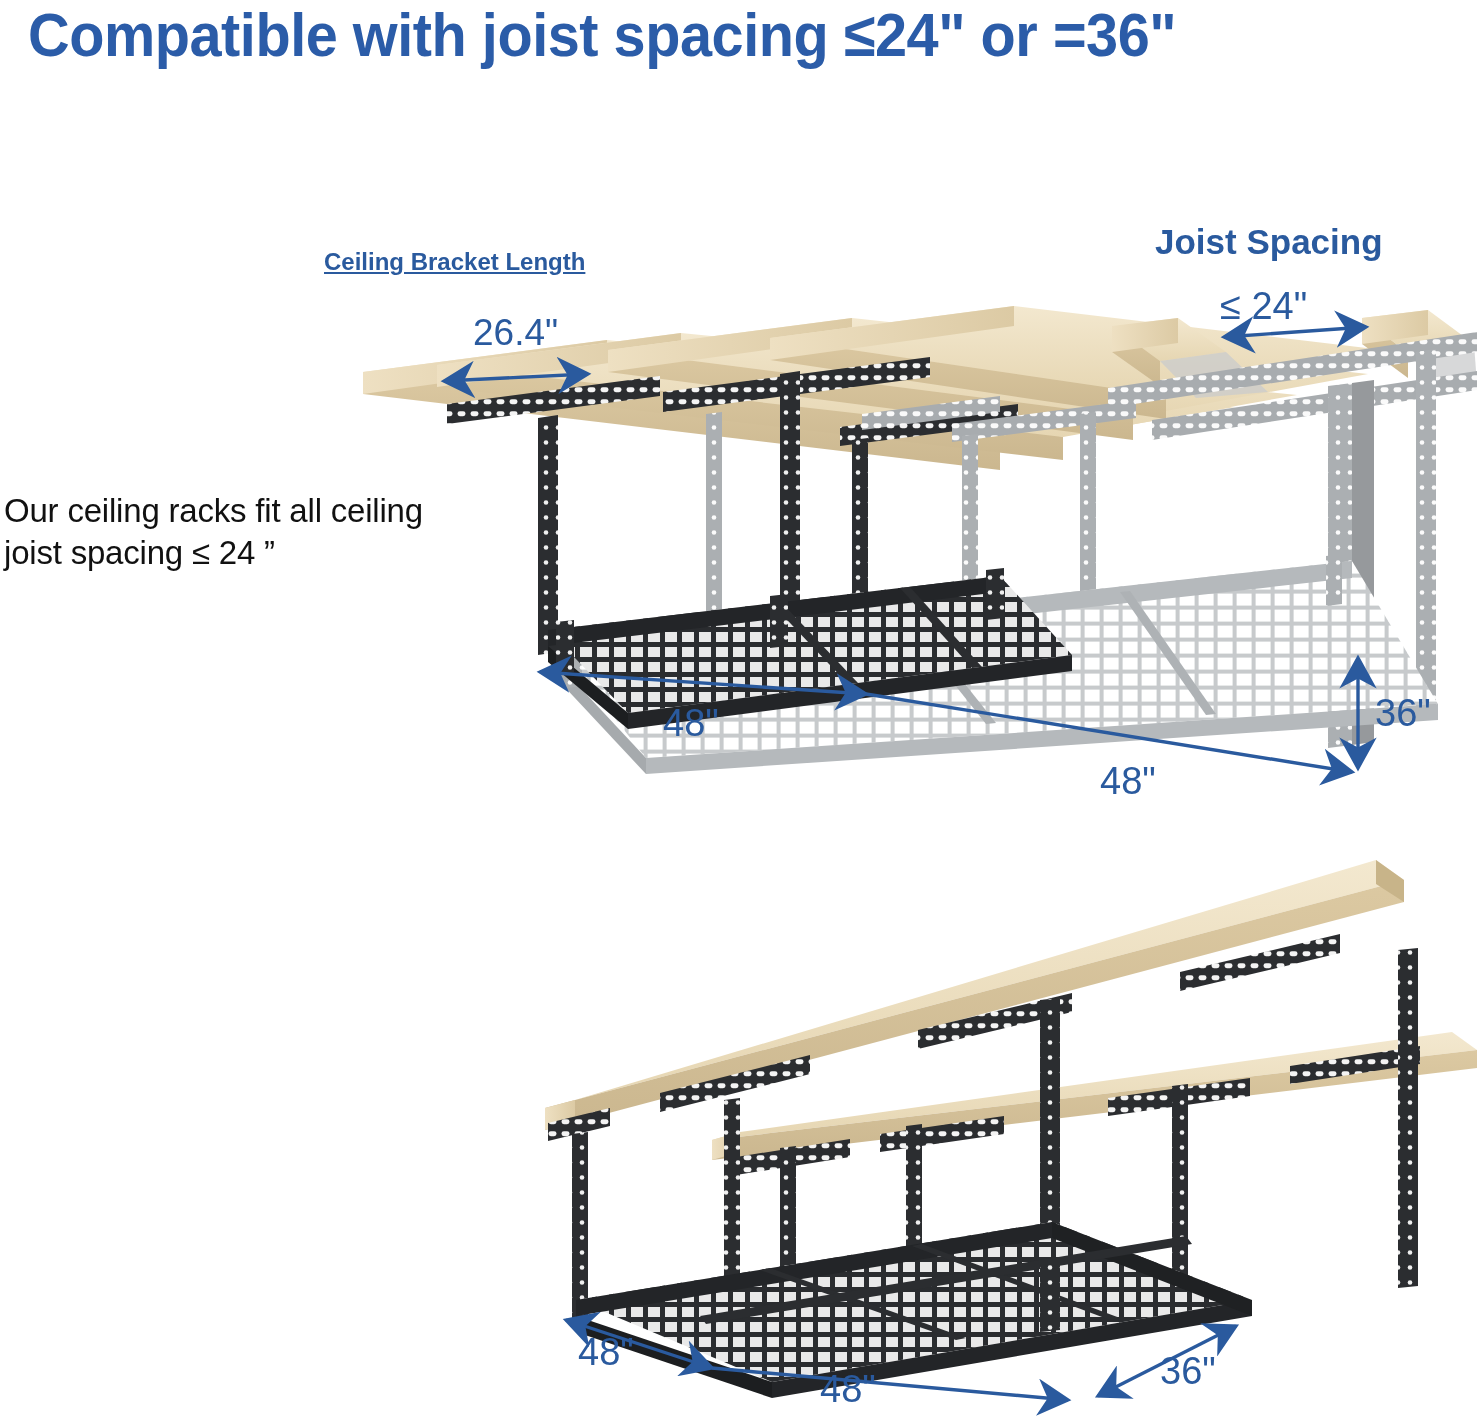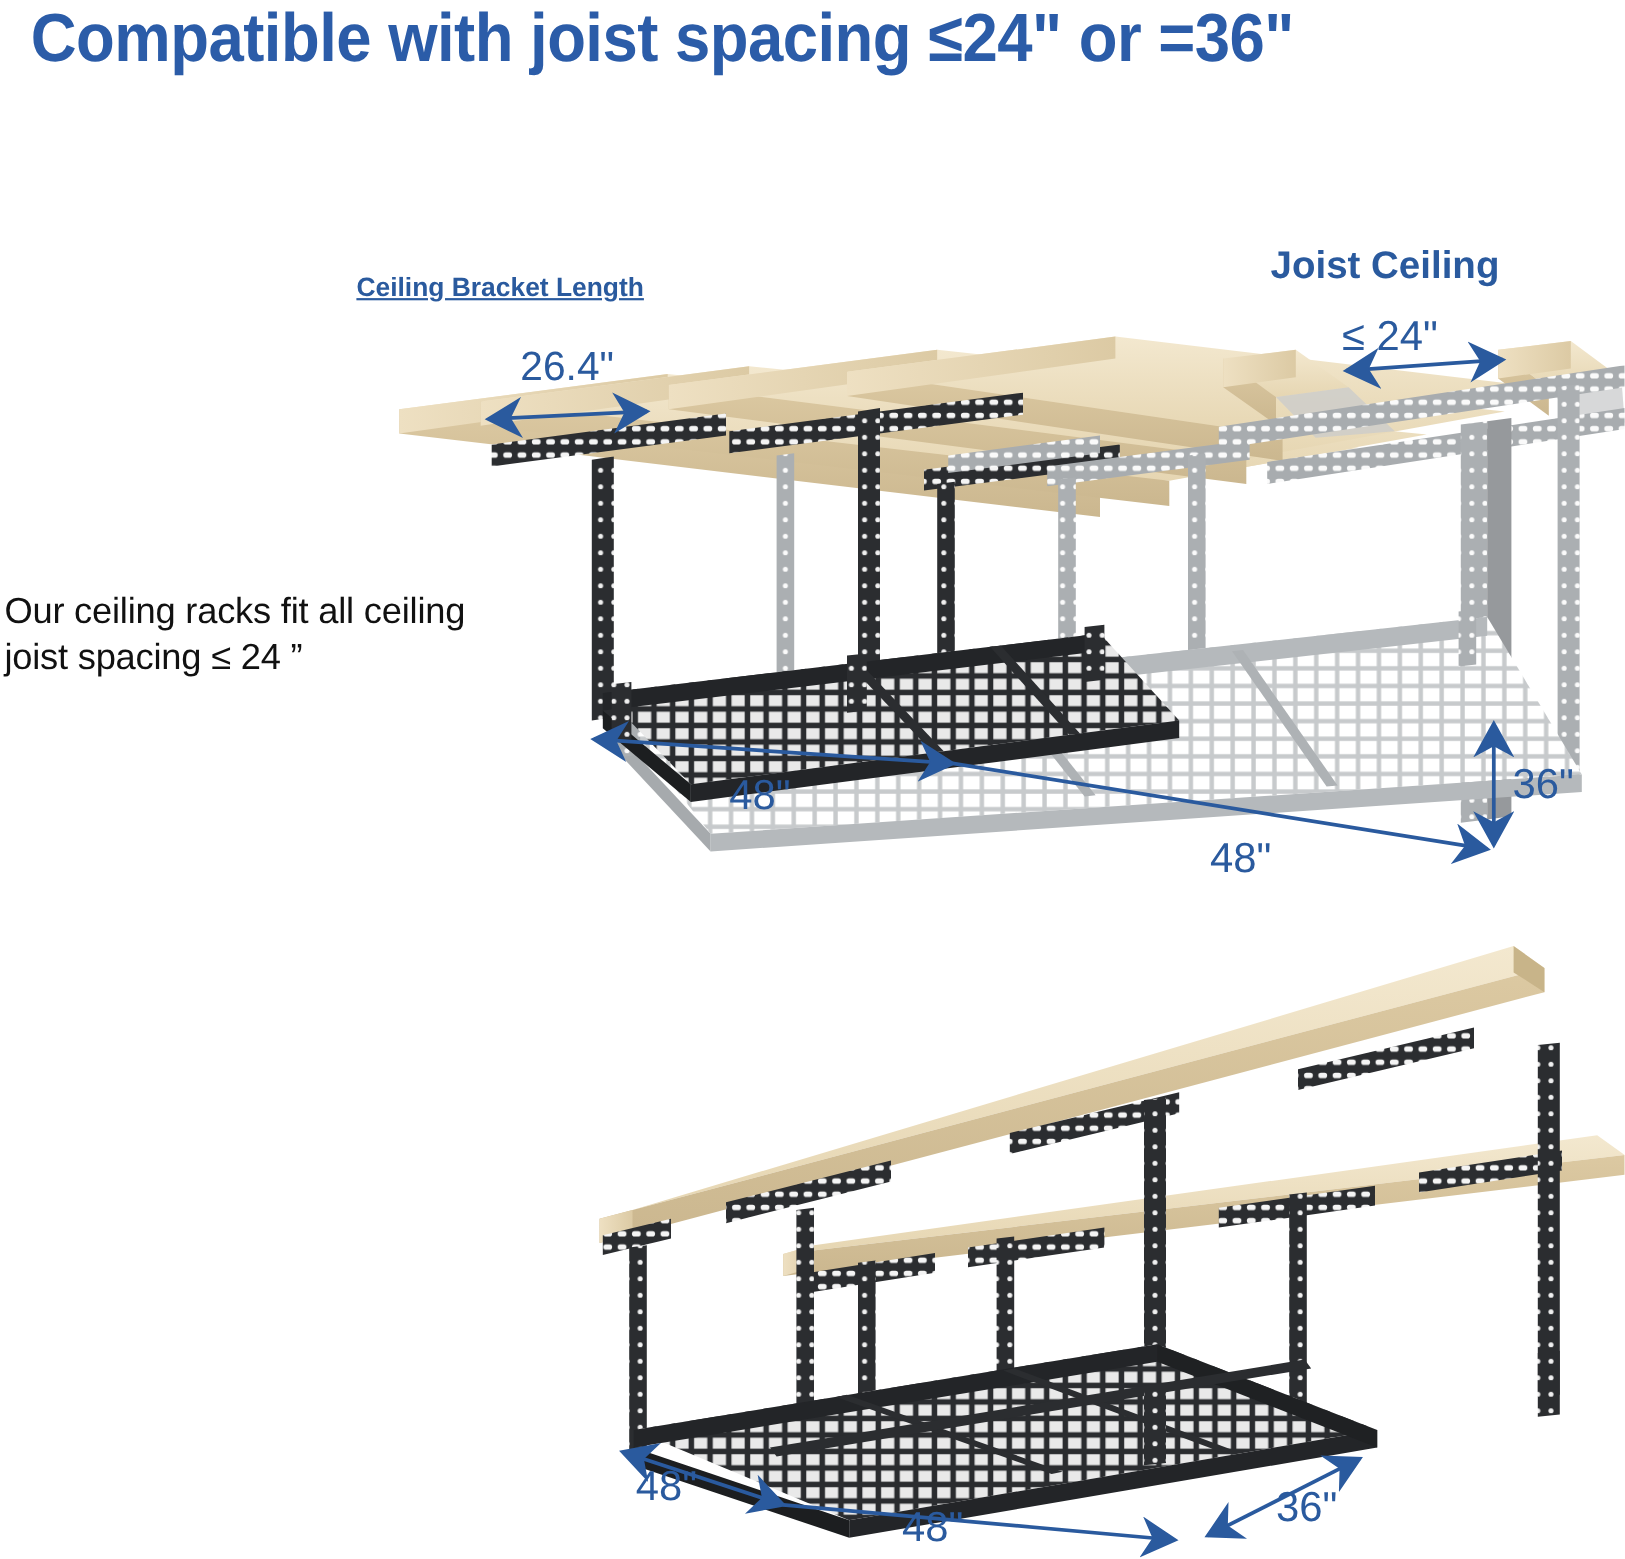--- a/index.html
+++ b/index.html
@@ -53,21 +53,20 @@
   #dim-36b{left:1160px;top:1350px;font-size:38px;}
 
   
   .body-text{
     position:absolute;
     color:#111;
     font-size:33px;
     line-height:1.28;
     white-space:pre-line;
     letter-spacing:-0.2px;
-    margin-top:44px;
   }
   #txt-top{left:4px;top:490px;width:520px;}
   #txt-bottom{left:2px;top:1178px;width:520px;}
 
   
   svg.stage{position:absolute;left:0;top:0;width:1477px;height:1417px;overflow:visible;}
 </style>
 </head>
 <body>
 
@@ -293,21 +292,21 @@
 
     <g stroke="#2A5A9E" stroke-width="3.4" fill="none">
       <line x1="566" y1="1320" x2="712" y2="1368" marker-start="url(#ahBlueStart)" marker-end="url(#ahBlue)"></line>
       <line x1="712" y1="1368" x2="1068" y2="1400" marker-end="url(#ahBlue)"></line>
       <line x1="1236" y1="1326" x2="1098" y2="1396" marker-start="url(#ahBlueStart)" marker-end="url(#ahBlue)"></line>
     </g>
   </svg>
 
   <div class="callout" id="lbl-bracket">Ceiling Bracket Length</div>
 
-  <div class="callout" id="lbl-joist">Joist Ceiling</div>
+  <div class="callout" id="lbl-joist">Joist Spacing</div>
 
   <div class="dim" id="dim-264">26.4"</div>
 
   <div class="dim" id="dim-24">≤ 24"</div>
 
   <div class="dim" id="dim-48a">48"</div>
 
   <div class="dim" id="dim-48b">48"</div>
 
   <div class="dim" id="dim-36r">36"</div>

